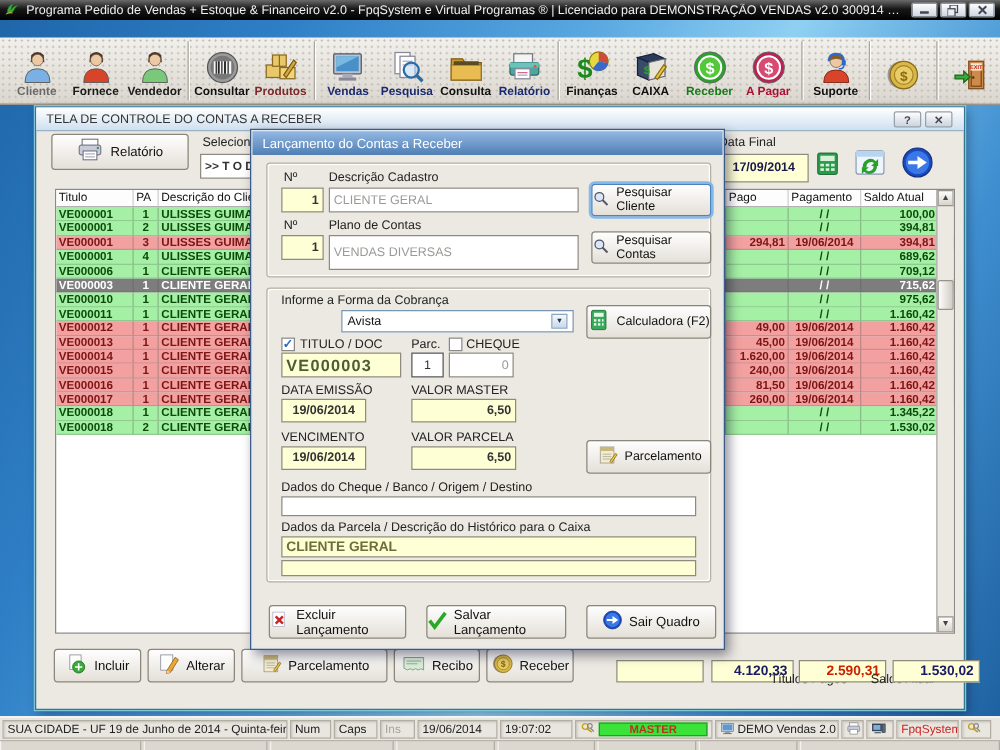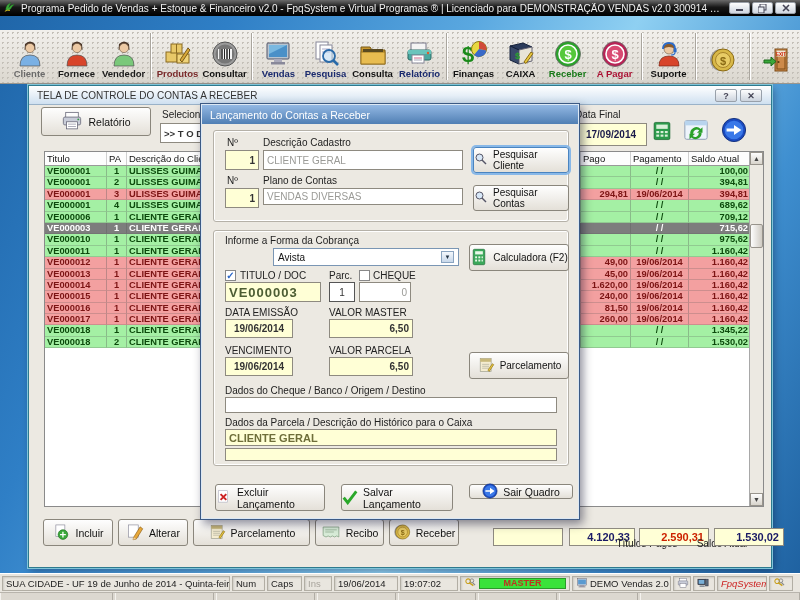--- a/index.html
+++ b/index.html
@@ -79,21 +79,21 @@
      display:flex;align-items:center;justify-content:center;color:#2a66c8;font-weight:bold;line-height:9px;}
   .gray-text{color:#9a9a96;}
   .focusring{box-shadow:0 0 0 2px #88b8e8;border-color:#4a84c0;}
   
   .statusbar{position:absolute;left:0;top:573px;width:800px;height:19px;background:#e9e6df;
      border-top:1px solid #fff;display:flex;align-items:center;gap:2px;padding:0 2px;}
   .seg{height:15px;border:1px solid #b2aea4;box-shadow:inset 1px 1px 2px rgba(0,0,0,.12);
      font-size:9.5px;color:#222;display:flex;align-items:center;padding:0 3px;white-space:nowrap;overflow:hidden;gap:2px;}
   .seg .master{flex:1;height:11px;background:#3ae23a;border:1px solid #2a9a2a;color:#c03020;font-weight:bold;
      font-size:9px;display:flex;align-items:center;justify-content:center;}
-  .seg.redtext{color:#cc2222;font-style:italic;}
+  .seg.redtext{color:#cc2222;}
   .seg.dim{color:#a8a49c;}
   .strip2{position:absolute;left:0;top:592px;width:800px;height:8px;background:#dcd8d0;border-top:1px solid #b8b4ac;display:flex;gap:2px;}
   .strip2 div{height:100%;border-right:1px solid #b0aca4;border-left:1px solid #f4f2ee;}
 </style>
 </head>
 <body>
 
 <div id="root">
 
   <div class="titlebar">
@@ -151,45 +151,45 @@
             <circle cx="14" cy="8" r="4.6" fill="#ecc9a4" stroke="#6a5540" stroke-width="0.6"></circle>
             <path d="M4 26 Q4 15 14 15 Q24 15 24 26 Z" fill="#7ac87a" stroke="#555" stroke-width="0.7"></path>
           </svg>
         </span>
         <span class="tlabel" style="color:#1a1a1a">Vendedor</span>
       </div>
       <div class="tsep"></div>
       <div class="tool">
         <span class="ticon">
           <svg width="28" height="28" viewBox="0 0 28 28" xmlns="http://www.w3.org/2000/svg">
-            <rect x="2" y="12" width="11" height="10" fill="#e8c868" stroke="#8a6a20"></rect>
-            <rect x="13" y="14" width="12" height="9" fill="#f0d47a" stroke="#8a6a20"></rect>
-            <rect x="7" y="4" width="11" height="9" fill="#e8c868" stroke="#8a6a20"></rect>
-            <line x1="12.5" y1="4" x2="12.5" y2="13" stroke="#8a6a20"></line>
-            <path d="M18 22 L26 10 L24 8 L16 20 Z" fill="#d8a838" stroke="#7a5a18"></path>
-          </svg>
-        </span>
-        <span class="tlabel" style="color:#7a2a2a">Produtos</span>
-      </div>
-      <div class="tool">
-        <span class="ticon">
-          <svg width="28" height="28" viewBox="0 0 28 28" xmlns="http://www.w3.org/2000/svg">
             <circle cx="14" cy="14" r="12" fill="#9a9a9a" stroke="#555"></circle>
             <circle cx="14" cy="14" r="9.5" fill="#777"></circle>
             <rect x="7" y="9" width="14" height="10" fill="#f4f4f4"></rect>
             <g stroke="#222">
               <line x1="9" y1="9" x2="9" y2="19"></line>
               <line x1="11" y1="9" x2="11" y2="19" stroke-width="1.5"></line>
               <line x1="13.5" y1="9" x2="13.5" y2="19"></line>
               <line x1="16" y1="9" x2="16" y2="19" stroke-width="1.5"></line>
               <line x1="18.5" y1="9" x2="18.5" y2="19"></line>
             </g>
           </svg>
         </span>
         <span class="tlabel" style="color:#111111">Consultar</span>
+      </div>
+      <div class="tool">
+        <span class="ticon">
+          <svg width="28" height="28" viewBox="0 0 28 28" xmlns="http://www.w3.org/2000/svg">
+            <rect x="2" y="12" width="11" height="10" fill="#e8c868" stroke="#8a6a20"></rect>
+            <rect x="13" y="14" width="12" height="9" fill="#f0d47a" stroke="#8a6a20"></rect>
+            <rect x="7" y="4" width="11" height="9" fill="#e8c868" stroke="#8a6a20"></rect>
+            <line x1="12.5" y1="4" x2="12.5" y2="13" stroke="#8a6a20"></line>
+            <path d="M18 22 L26 10 L24 8 L16 20 Z" fill="#d8a838" stroke="#7a5a18"></path>
+          </svg>
+        </span>
+        <span class="tlabel" style="color:#7a2a2a">Produtos</span>
       </div>
       <div class="tsep"></div>
       <div class="tool">
         <span class="ticon">
           <svg width="28" height="28" viewBox="0 0 28 28" xmlns="http://www.w3.org/2000/svg">
             <rect x="3" y="3" width="22" height="16" rx="1" fill="#b8c4d0" stroke="#556"></rect>
             <rect x="5" y="5" width="18" height="12" fill="#4a90c8"></rect>
             <path d="M5 5 L23 5 L5 14 Z" fill="#7ab8e0"></path>
             <rect x="10" y="19" width="8" height="3" fill="#aab"></rect>
             <rect x="7" y="22" width="14" height="2.5" fill="#889"></rect>
@@ -604,21 +604,21 @@
       <span class="ic-mag"><svg width="14" height="14" viewBox="0 0 28 28" xmlns="http://www.w3.org/2000/svg">
             <circle cx="11" cy="11" r="7" fill="#d8e8f8" stroke="#556" stroke-width="2"></circle>
             <line x1="16" y1="16" x2="24" y2="24" stroke="#556" stroke-width="3"></line>
           </svg></span>
       <span>Pesquisar Cliente</span>
     </div>
 
     <div class="dlbl" style="left:26px;top:71px;">Nº</div>
     <div class="sunken yellow bold" style="left:24px;top:84px;width:34px;height:20px;justify-content:flex-end;">1</div>
     <div class="dlbl" style="left:62px;top:71px;">Plano de Contas</div>
-    <div class="sunken gray-text" style="left:62px;top:84px;width:200px;height:17px;">VENDAS DIVERSAS</div>
+    <div class="sunken gray-text" style="left:62px;top:84px;width:200px;height:28px;">VENDAS DIVERSAS</div>
     <div class="btn" style="left:272px;top:81px;width:96px;height:26px;font-size:10px;">
       <span class="ic-mag"><svg width="14" height="14" viewBox="0 0 28 28" xmlns="http://www.w3.org/2000/svg">
             <circle cx="11" cy="11" r="7" fill="#d8e8f8" stroke="#556" stroke-width="2"></circle>
             <line x1="16" y1="16" x2="24" y2="24" stroke="#556" stroke-width="3"></line>
           </svg></span>
       <span>Pesquisar Contas</span>
     </div>
 
     <div class="grp" style="left:12px;top:126px;width:356px;height:236px;"></div>
     <div class="dlbl" style="left:24px;top:131px;">Informe a Forma da Cobrança</div>
@@ -690,21 +690,21 @@
             <path d="M8 9 L18 19 M18 9 L8 19" stroke="#cc2222" stroke-width="3.4"></path>
           </svg></span>
       <span>Excluir Lançamento</span>
     </div>
     <div class="btn" style="left:140px;top:380px;width:112px;height:27px;">
       <span id="ic-check"><svg width="16" height="16" viewBox="0 0 28 28" xmlns="http://www.w3.org/2000/svg">
             <path d="M3 15 L10 24 L25 4" stroke="#2aa82a" stroke-width="5" fill="none"></path>
           </svg></span>
       <span>Salvar Lançamento</span>
     </div>
-    <div class="btn" style="left:268px;top:380px;width:104px;height:15px;">
+    <div class="btn" style="left:268px;top:380px;width:104px;height:27px;">
       <span id="ic-sair"><svg width="16" height="16" viewBox="0 0 28 28" xmlns="http://www.w3.org/2000/svg">
             <circle cx="14" cy="14" r="12.5" fill="#1a4ac0" stroke="#12307a"></circle>
             <circle cx="14" cy="14" r="10" fill="#3a78e8"></circle>
             <path d="M6 12.5 L14 12.5 L14 8.5 L22 14 L14 19.5 L14 15.5 L6 15.5 Z" fill="#fff"></path>
           </svg></span>
       <span>Sair Quadro</span>
     </div>
   </div>
 
   <div class="statusbar">

